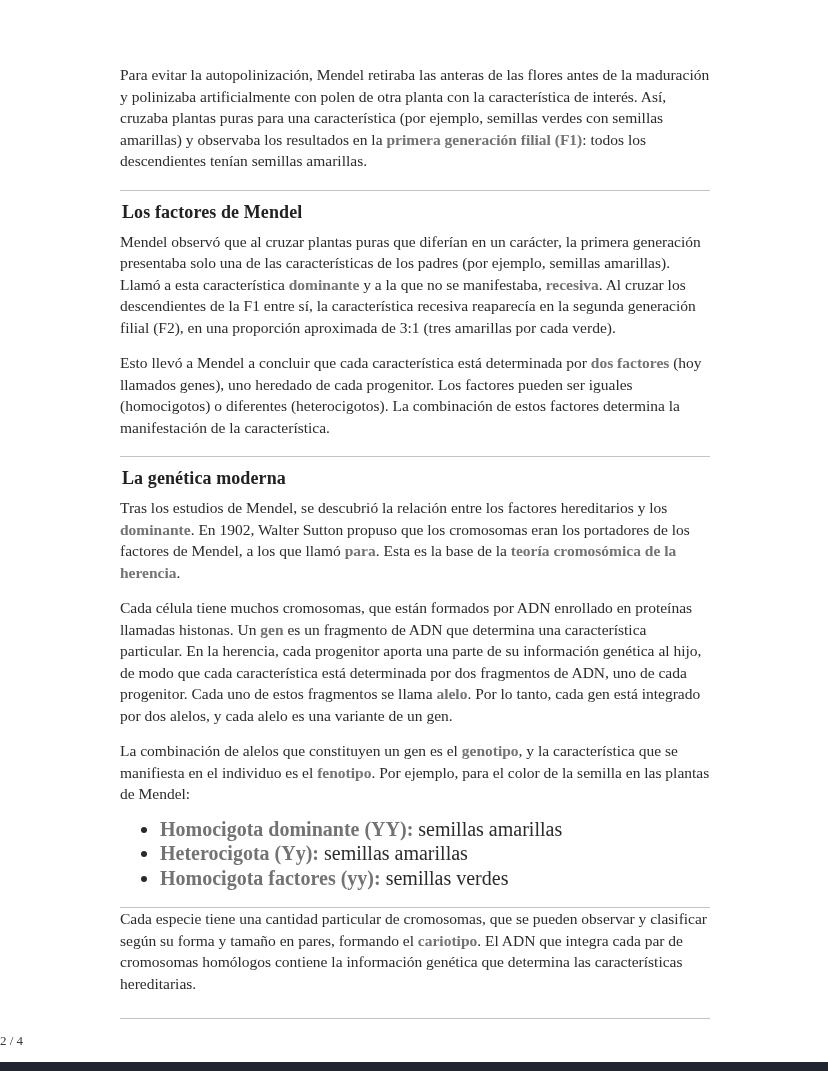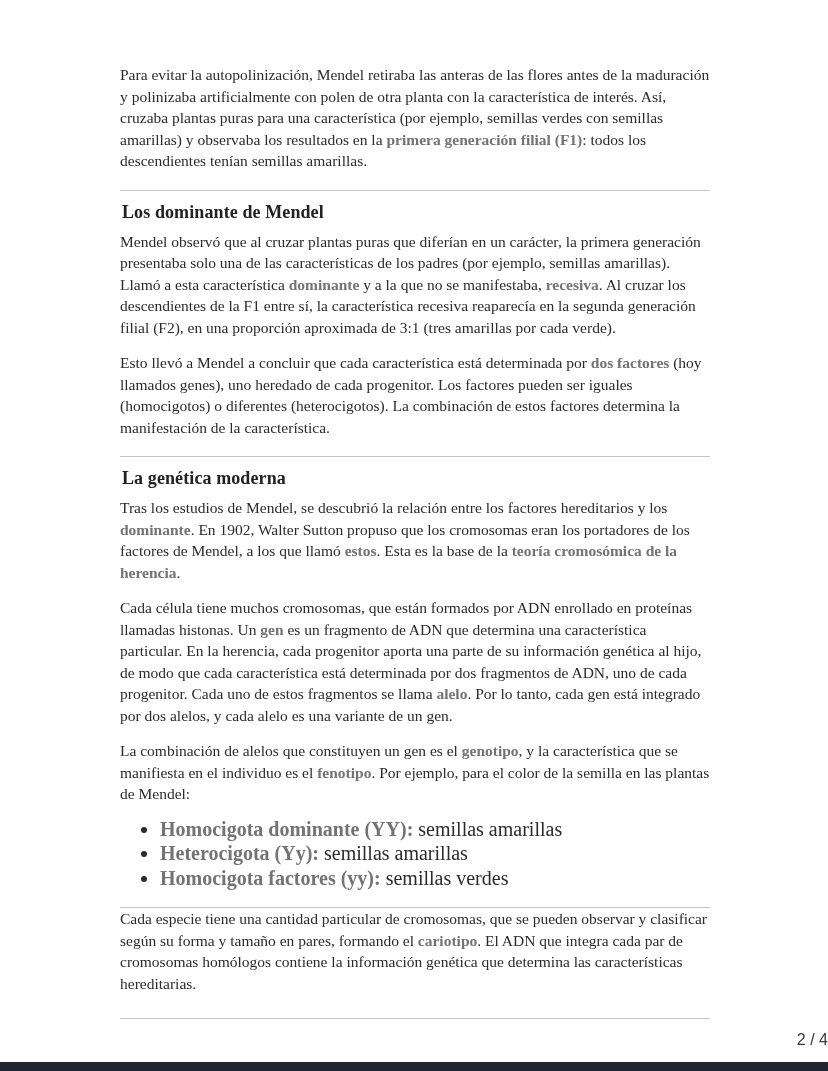--- a/index.html
+++ b/index.html
@@ -56,23 +56,23 @@
     border: none;
     border-top: 1px solid #c4c4c4;
     margin: 24px 0 0 0;
     height: 0;
   }
   .page-footer {
     position: absolute;
     left: 0;
     bottom: 22px;
     width: 100%;
-    text-align: right;
-    font-family: Liberation Sans, sans-serif;
-    font-size: 16px;
+    text-align: left;
+    font-family: Liberation Serif, serif;
+    font-size: 13px;
     color: #3a3a3a;
   }
   .bottom-bar {
     position: absolute;
     left: 0;
     bottom: 0;
     width: 100%;
     height: 9px;
     background: #202631;
   }
@@ -81,29 +81,29 @@
 <body>
 
 <main class="page">
 
   <article class="content">
 
     <p class="para">Para evitar la autopolinización, Mendel retiraba las anteras de las flores antes de la maduración y polinizaba artificialmente con polen de otra planta con la característica de interés. Así, cruzaba plantas puras para una característica (por ejemplo, semillas verdes con semillas amarillas) y observaba los resultados en la <b>primera generación filial (F1)</b>: todos los descendientes tenían semillas amarillas.</p>
 
     <section>
       <hr class="rule">
-      <h2 class="heading">Los dominante de Mendel</h2>
+      <h2 class="heading">Los factores de Mendel</h2>
       <p class="para">Mendel observó que al cruzar plantas puras que diferían en un carácter, la primera generación presentaba solo una de las características de los padres (por ejemplo, semillas amarillas). Llamó a esta característica <b>dominante</b> y a la que no se manifestaba, <b>recesiva</b>. Al cruzar los descendientes de la F1 entre sí, la característica recesiva reaparecía en la segunda generación filial (F2), en una proporción aproximada de 3:1 (tres amarillas por cada verde).</p>
       <p class="para">Esto llevó a Mendel a concluir que cada característica está determinada por <b>dos factores</b> (hoy llamados genes), uno heredado de cada progenitor. Los factores pueden ser iguales (homocigotos) o diferentes (heterocigotos). La combinación de estos factores determina la manifestación de la característica.</p>
     </section>
 
     <section>
       <hr class="rule">
       <h2 class="heading">La genética moderna</h2>
-      <p class="para">Tras los estudios de Mendel, se descubrió la relación entre los factores hereditarios y los <b>dominante</b>. En 1902, Walter Sutton propuso que los cromosomas eran los portadores de los factores de Mendel, a los que llamó <b>estos</b>. Esta es la base de la <b>teoría cromosómica de la herencia</b>.</p>
+      <p class="para">Tras los estudios de Mendel, se descubrió la relación entre los factores hereditarios y los <b>dominante</b>. En 1902, Walter Sutton propuso que los cromosomas eran los portadores de los factores de Mendel, a los que llamó <b>para</b>. Esta es la base de la <b>teoría cromosómica de la herencia</b>.</p>
       <p class="para">Cada célula tiene muchos cromosomas, que están formados por ADN enrollado en proteínas llamadas histonas. Un <b>gen</b> es un fragmento de ADN que determina una característica particular. En la herencia, cada progenitor aporta una parte de su información genética al hijo, de modo que cada característica está determinada por dos fragmentos de ADN, uno de cada progenitor. Cada uno de estos fragmentos se llama <b>alelo</b>. Por lo tanto, cada gen está integrado por dos alelos, y cada alelo es una variante de un gen.</p>
       <p class="para">La combinación de alelos que constituyen un gen es el <b>genotipo</b>, y la característica que se manifiesta en el individuo es el <b>fenotipo</b>. Por ejemplo, para el color de la semilla en las plantas de Mendel:</p>
       <ul class="list">
         <li><b>Homocigota dominante (YY):</b> semillas amarillas</li>
         <li><b>Heterocigota (Yy):</b> semillas amarillas</li>
         <li><b>Homocigota factores (yy):</b> semillas verdes</li>
       </ul>
     </section>
 
     <section>

